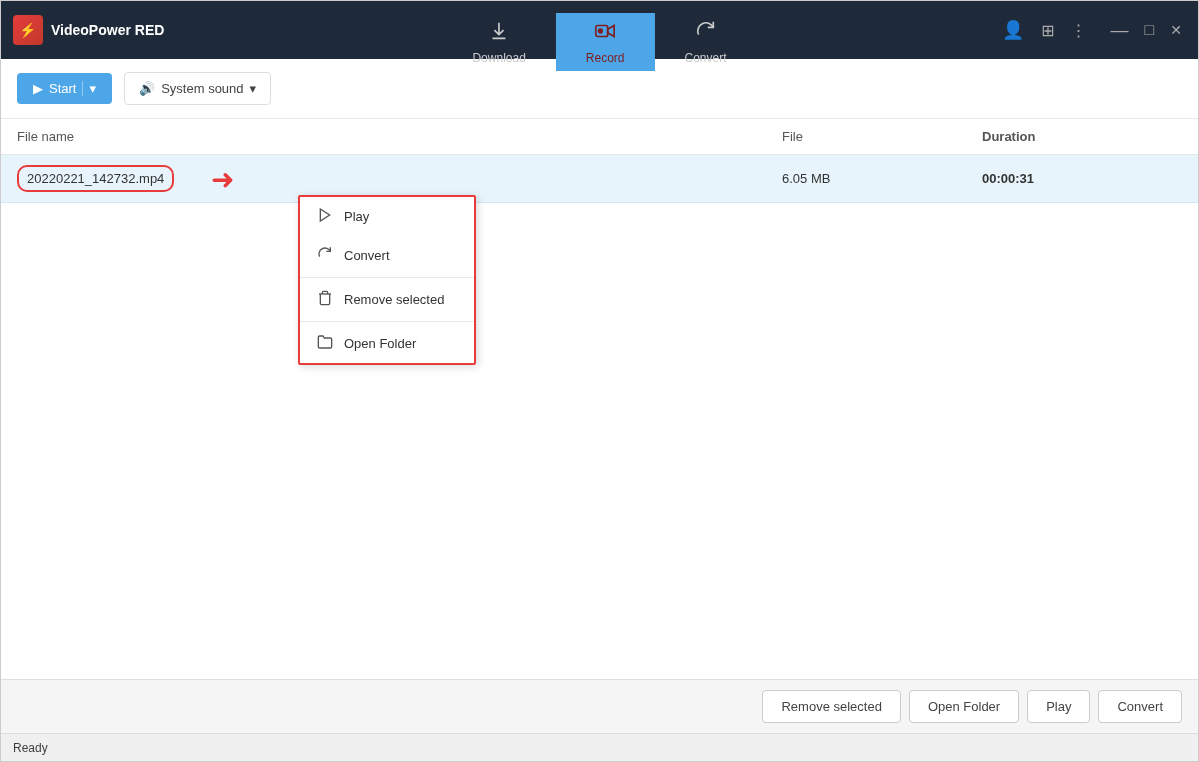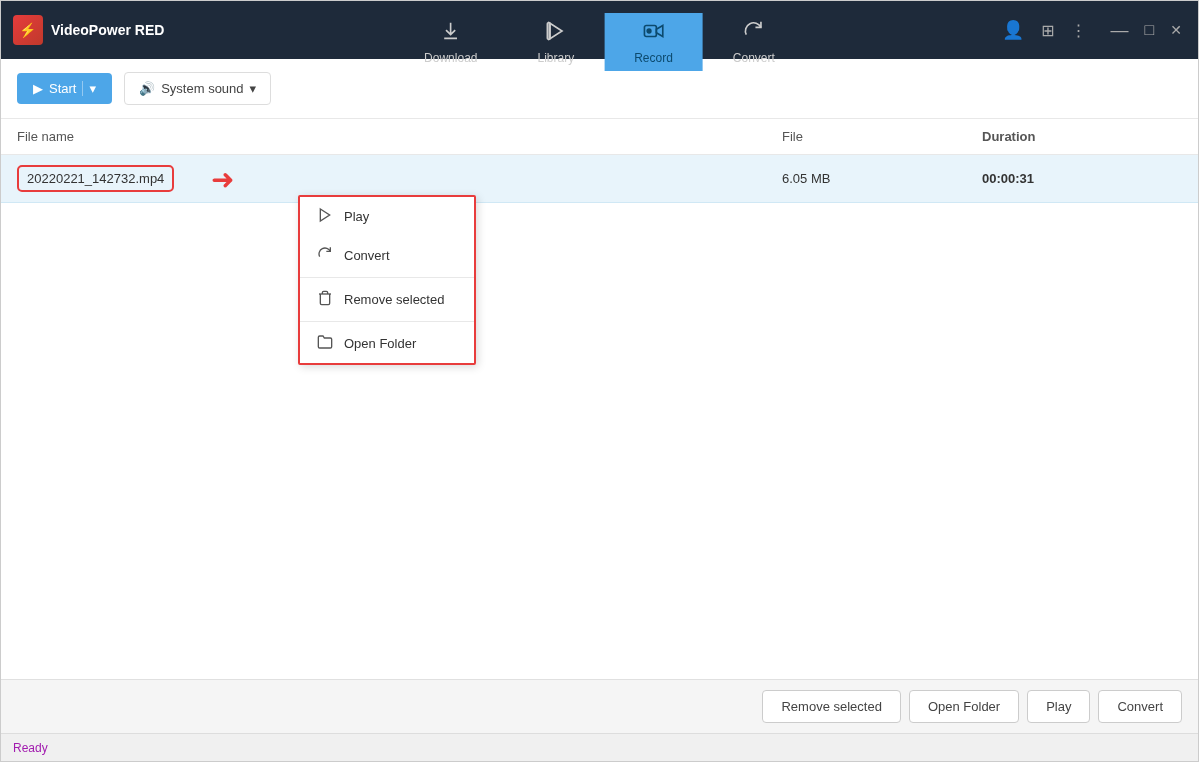--- a/index.html
+++ b/index.html
@@ -64,21 +64,21 @@
       height: 100%;
       color: #ccc;
       cursor: pointer;
       font-size: 12px;
       transition: background 0.2s;
       margin-top: 24px;
     }
 
     .nav-tab.active {
       background: #4da6e8;
-      color: #0c4a6e;
+      color: #7f1d1d;
     }
 
     .nav-tab .tab-icon {
       font-size: 20px;
     }
 
     .title-bar-controls {
       position: absolute;
       right: 12px;
       display: flex;
@@ -174,21 +174,21 @@
 
     .file-name-cell {
       flex: 1;
       display: flex;
       align-items: center;
     }
 
     .file-name-box {
       border: 2px solid #e83c3c;
       padding: 4px 8px;
-      border-radius: 5px;
+      border-radius: 10px;
       font-size: 13px;
       color: #333;
     }
 
     
     .red-arrow {
       position: absolute;
       left: 210px;
       top: 50%;
       transform: translateY(-50%);
@@ -257,21 +257,21 @@
 
     
     .status-bar {
       height: 28px;
       background: #f0f0f0;
       border-top: 1px solid #ddd;
       display: flex;
       align-items: center;
       padding: 0 12px;
       font-size: 12px;
-      color: #a21caf;
+      color: #404040;
     }
   </style>
 </head>
 <body>
 
 <div class="app-window">
 
   <div class="title-bar">
     <div class="title-bar-logo">
       <div class="logo-icon">
@@ -285,29 +285,20 @@
       <div class="nav-tab">
         <span class="tab-icon">
           <svg width="22" height="22" viewBox="0 0 24 24" fill="none" stroke="currentColor" stroke-width="1.8">
             <path d="M12 3v13M7 11l5 5 5-5M5 20h14"></path>
           </svg>
         </span>
         <span>Download</span>
       </div>
 
 
-      <div class="nav-tab">
-        <span class="tab-icon">
-          <svg width="22" height="22" viewBox="0 0 24 24" fill="none" stroke="currentColor" stroke-width="1.8">
-            <polygon points="5,3 19,12 5,21 5,3"></polygon>
-            <rect x="3" y="3" width="3" height="18" rx="1"></rect>
-          </svg>
-        </span>
-        <span>Library</span>
-      </div>
 
       <div class="nav-tab active">
         <span class="tab-icon">
           <svg width="22" height="22" viewBox="0 0 24 24" fill="none" stroke="currentColor" stroke-width="1.8">
             <rect x="2" y="6" width="13" height="12" rx="2"></rect>
             <path d="M15 10l7-4v12l-7-4V10z"></path>
             <circle cx="7" cy="12" r="2" fill="currentColor"></circle>
           </svg>
         </span>
         <span>Record</span>

